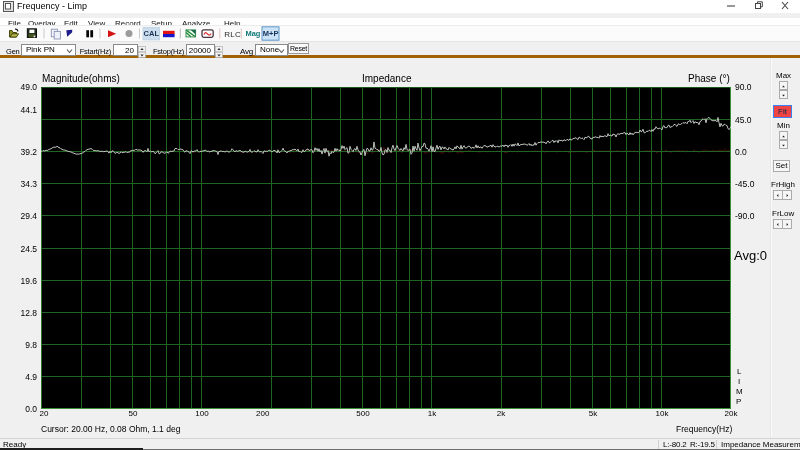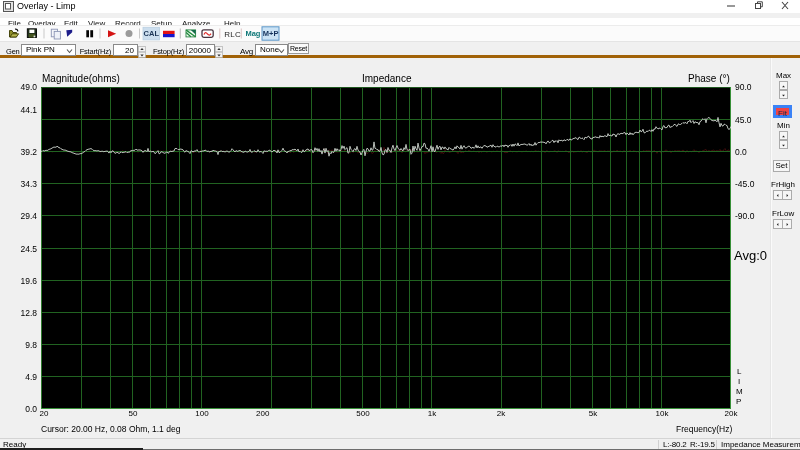--- a/index.html
+++ b/index.html
@@ -19,21 +19,21 @@
 .rlab { position:absolute; font-size:8px; }
 .rbtn { position:absolute; background:#f6f6f6; border:1px solid #ababab; }
 #statusbar { left:0; top:438px; width:800px; height:12px; background:#f0f0f0; border-top:1px solid #d4d4d4; font-size:8px; }
 </style></head>
 <body>
 <div class="abs" id="titlebar">
   <svg class="abs" style="left:3px;top:1px" width="11" height="11" viewBox="0 0 11 11">
       <rect x="0.5" y="0.5" width="10" height="10" fill="#e3e3e3" stroke="#555"></rect>
       <rect x="2.5" y="2.5" width="5" height="5.5" fill="#fff" stroke="#555"></rect>
     </svg>
-  <div class="abs" style="left:17px;top:1px;font-size:9px;">Overlay - Limp</div>
+  <div class="abs" style="left:17px;top:1px;font-size:9px;">Frequency - Limp</div>
   <svg class="abs" style="left:720px;top:0" width="75" height="12" viewBox="0 0 75 12">
     <line x1="7" y1="6" x2="15" y2="6" stroke="#444" stroke-width="1.1"></line>
     <rect x="35.5" y="3.5" width="5" height="5" fill="none" stroke="#444" stroke-width="1"></rect>
     <path d="M37.5 3.5 L37.5 1.8 L42.3 1.8 L42.3 6.8 L40.5 6.8" fill="none" stroke="#444" stroke-width="1"></path>
     <path d="M62 2 L68 9 M68 2 L62 9" stroke="#444" stroke-width="1.1"></path>
   </svg>
 </div>
 <div class="abs" id="menubar">
   <span class="menuitem" style="left:8px">File</span>
   <span class="menuitem" style="left:28px">Overlay</span>
@@ -210,21 +210,21 @@
     <div style="position:absolute;left:578px;top:351px;width:30px;text-align:center;font-size:8px;">5k</div>
     <div style="position:absolute;left:647px;top:351px;width:30px;text-align:center;font-size:8px;">10k</div>
     <div style="position:absolute;left:716px;top:351px;width:30px;text-align:center;font-size:8px;">20k</div>
   <div class="rlab" style="left:776px;top:13px;">Max</div>
   <div class="rbtn" style="left:779px;top:22.5px;width:9px;height:9px;"><svg width="7" height="7" viewBox="0 0 7 7">
         <path d="M2.1 4.3 L3.5 2.6 L4.9 4.3Z" fill="#222"></path>
       </svg></div>
   <div class="rbtn" style="left:779px;top:31.5px;width:9px;height:9px;"><svg width="7" height="7" viewBox="0 0 7 7">
         <path d="M2.1 2.7 L3.5 4.4 L4.9 2.7Z" fill="#222"></path>
       </svg></div>
-  <div class="rbtn" style="left:773px;top:47px;width:19px;height:12.5px;border:3px solid #3b82f6;background:#ef4444;text-align:center;line-height:11px;font-size:8px;color:#10284a;">Fit</div>
+  <div class="rbtn" style="left:773px;top:47px;width:19px;height:12.5px;border:1px solid #3b82f6;background:#ef4444;text-align:center;line-height:11px;font-size:8px;color:#10284a;">Fit</div>
   <div class="rlab" style="left:777px;top:63px;">Min</div>
   <div class="rbtn" style="left:779px;top:72.5px;width:9px;height:9px;"><svg width="7" height="7" viewBox="0 0 7 7">
         <path d="M2.1 4.3 L3.5 2.6 L4.9 4.3Z" fill="#222"></path>
       </svg></div>
   <div class="rbtn" style="left:779px;top:81.5px;width:9px;height:9px;"><svg width="7" height="7" viewBox="0 0 7 7">
         <path d="M2.1 2.7 L3.5 4.4 L4.9 2.7Z" fill="#222"></path>
       </svg></div>
   <div class="rbtn" style="left:773px;top:102px;width:17px;height:11.5px;text-align:center;line-height:10px;font-size:8px;">Set</div>
   <div class="rlab" style="left:771px;top:122px;">FrHigh</div>
   <div class="rbtn" style="left:773px;top:132px;width:10px;height:9.5px;"><svg width="8" height="7" viewBox="0 0 8 7">

